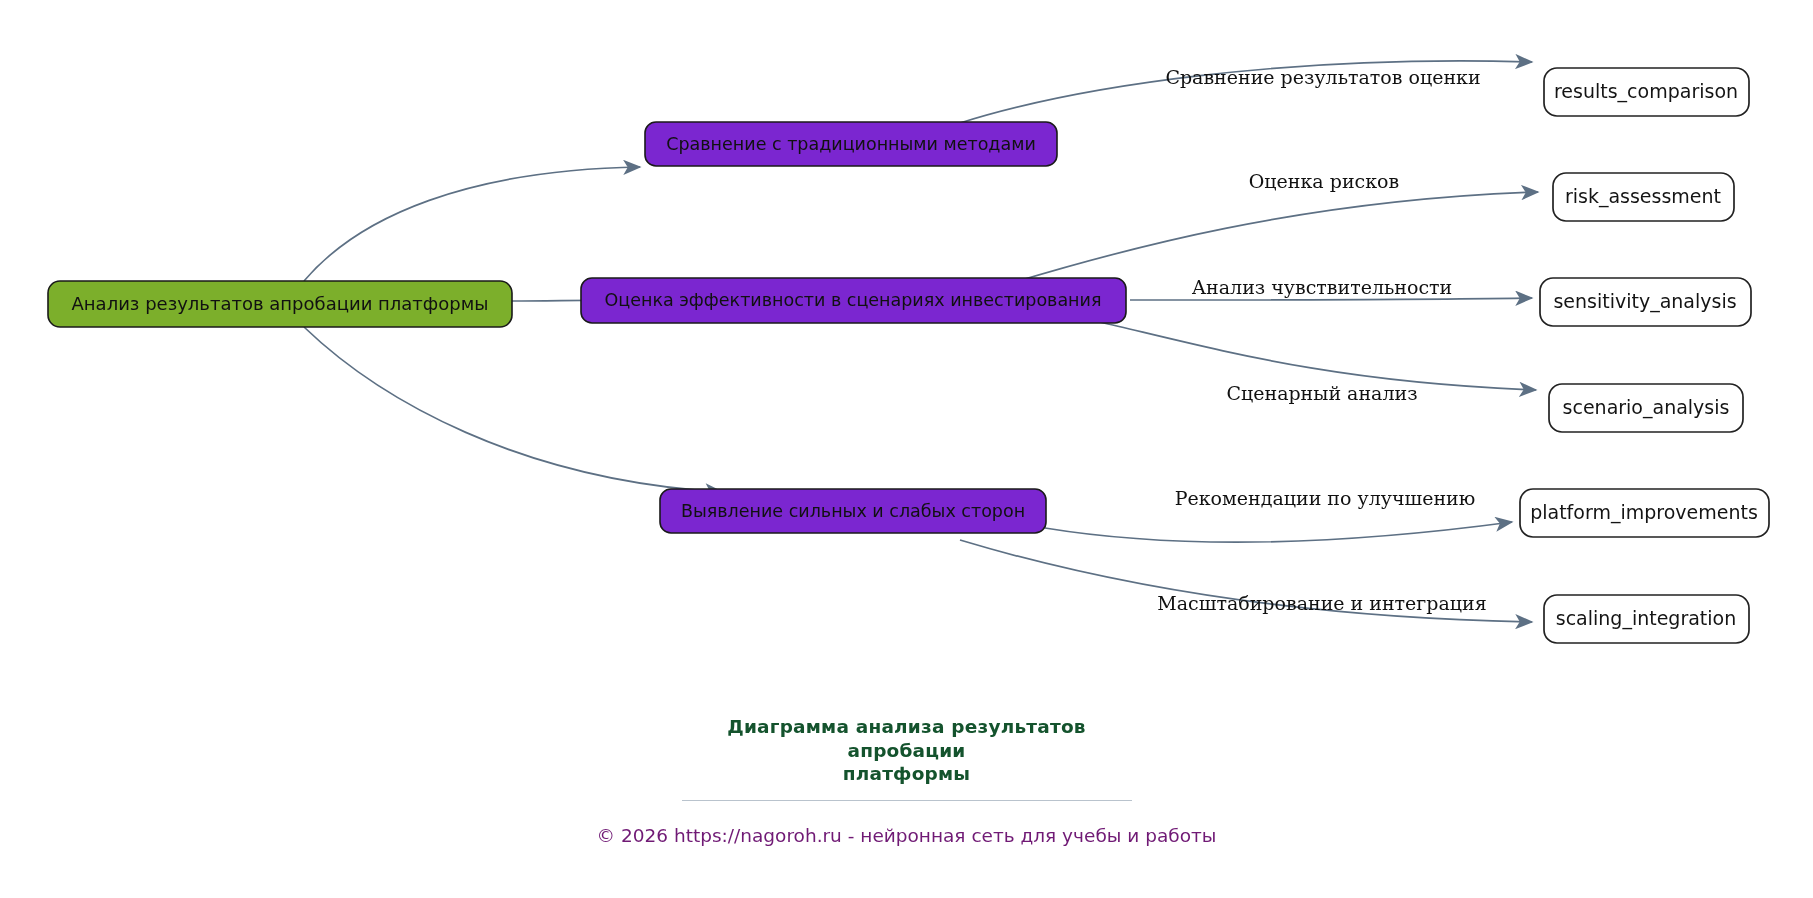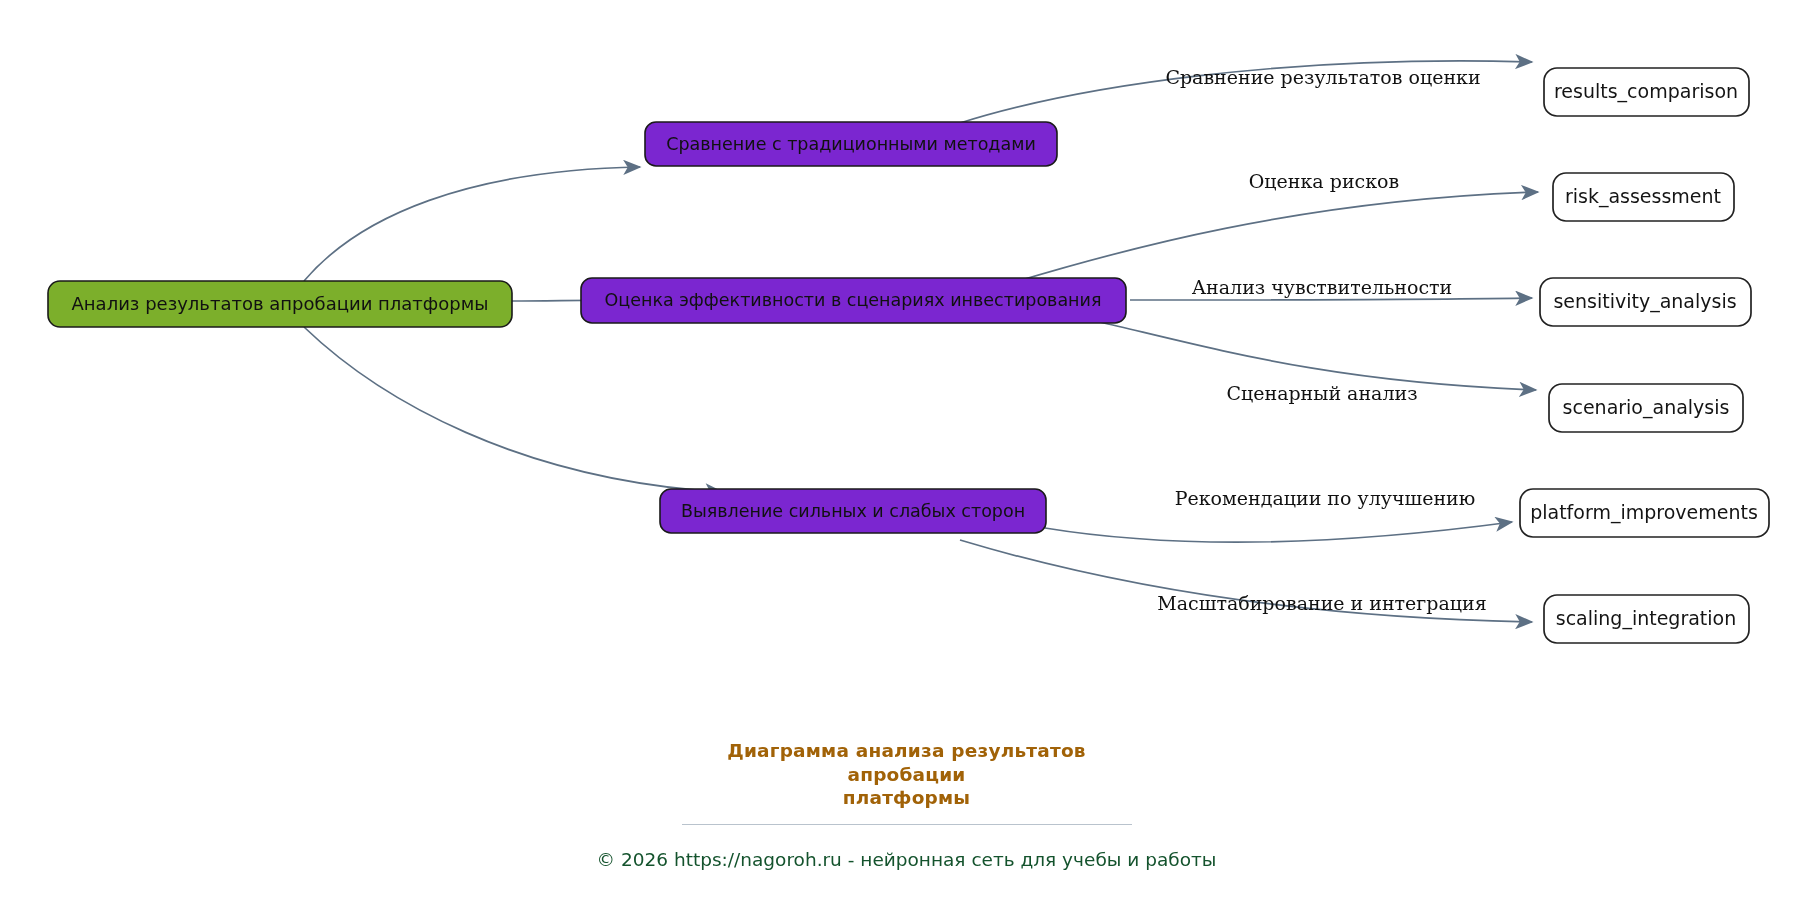--- a/index.html
+++ b/index.html
@@ -141,19 +141,19 @@
 
     <text class="edge-label" x="1323" y="79">Сравнение результатов оценки</text>
     <text class="edge-label" x="1324" y="183">Оценка рисков</text>
     <text class="edge-label" x="1322" y="289">Анализ чувствительности</text>
     <text class="edge-label" x="1322" y="395">Сценарный анализ</text>
     <text class="edge-label" x="1325" y="500">Рекомендации по улучшению</text>
     <text class="edge-label" x="1322" y="605">Масштабирование и интеграция</text>
   </svg>
 
   <div class="footer">
-    <div class="footer-title" style="color: #a16207; margin-top: 24px;">Диаграмма анализа результатов апробации
+    <div class="footer-title" style="color: #14532d;">Диаграмма анализа результатов апробации
 платформы</div>
     <div class="footer-divider"></div>
-    <div class="footer-copy" style="color: #14532d;">© 2026 https://nagoroh.ru - нейронная сеть для учебы и работы</div>
+    <div class="footer-copy" style="color: #701a75;">© 2026 https://nagoroh.ru - нейронная сеть для учебы и работы</div>
   </div>
 
 </div>
 
 </body></html>

